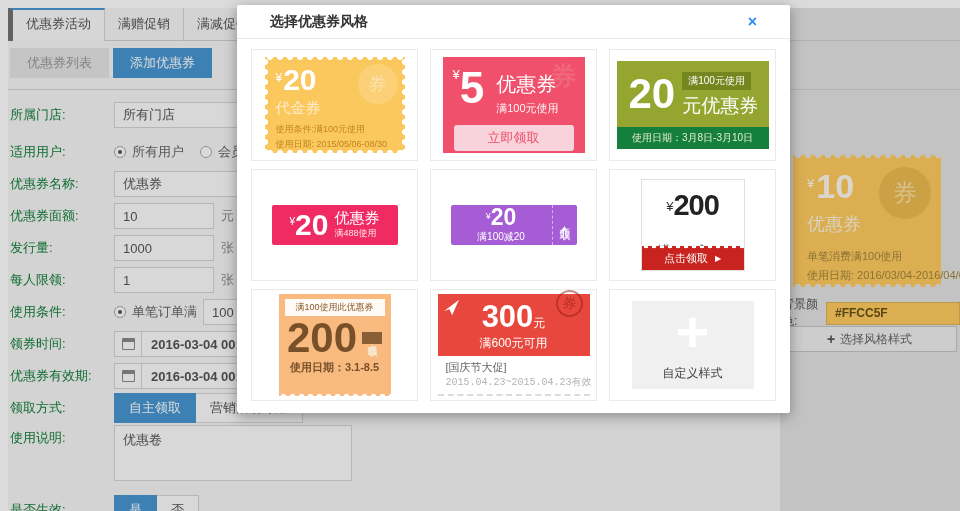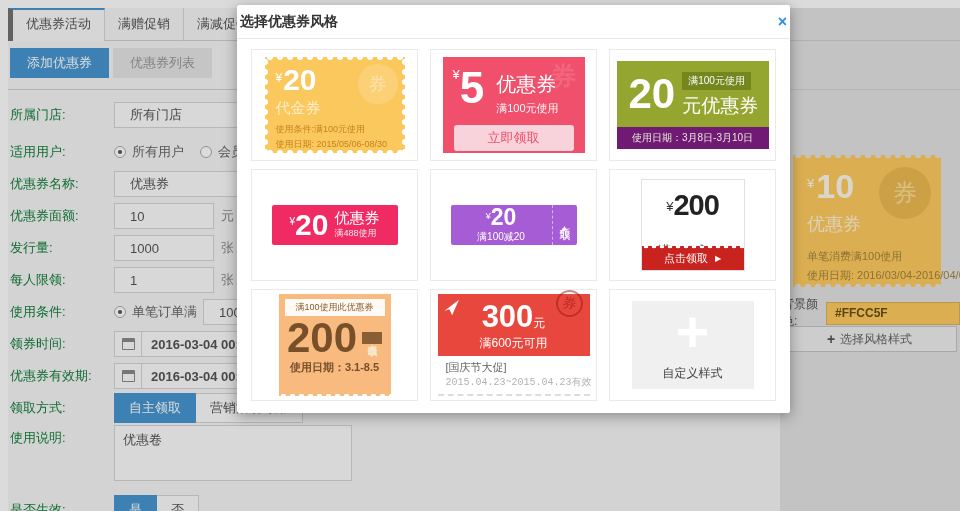--- a/index.html
+++ b/index.html
@@ -21,21 +21,21 @@
   .subtab { height:30px; line-height:30px; padding:0 17px; font-size:13px; cursor:pointer; }
   .subtab.off { background:#E6E6E6; color:#999; }
   .subtab.on  { background:#4696D2; color:#fff; }
 
   
   .form { position:absolute; left:2px; top:92px; width:372px; }
   .frow { display:flex; align-items:center; height:30px; margin-bottom:2px; font-size:13px; color:#666; }
   .frow.tall { height:58px; align-items:flex-start; }
   .frow.tall .flabel { line-height:26px; }
   .flabel { width:104px; flex:none; color:#15803d; }
-  .finput { height:26px; border:1px solid #D5D5D5; background:#FCFCFC; padding:0 15px;
+  .finput { height:26px; border:1px solid #D5D5D5; background:#FCFCFC; padding:0 8px;
             font-size:13px; color:#555; font-family:inherit; outline:none; }
   .w-full { width:238px; } .w-num { width:100px; } .w-cond { width:150px; }
   .unit { margin-left:7px; color:#888; }
   .req { color:#E04B3A; margin-left:4px; font-size:13px; }
   .hint { color:#C7ABAB; margin-left:6px; font-size:12px; white-space:nowrap; }
   .radio { width:12px; height:12px; border:1px solid #ACACAC; border-radius:50%; background:#FFF;
            margin-right:6px; position:relative; flex:none; cursor:pointer; }
   .radio.sel::after { content:""; position:absolute; inset:3px; background:#555; border-radius:50%; }
   .rlabel { margin-right:16px; color:#666; }
   .dategroup { display:flex; align-items:center; width:238px; height:26px; border:1px solid #D5D5D5; background:#FCFCFC; }
@@ -71,21 +71,21 @@
              font-weight:bold; padding:0 8px; font-size:12px; margin-left:5px; font-family:inherit; outline:none; }
   .stylebtn { position:absolute; left:2px; top:318px; width:175px; height:26px; border:1px solid #C5C5C5;
               background:#EFEFEF; color:#666; font-size:12px; display:flex; align-items:center;
               justify-content:center; gap:5px; cursor:pointer; }
   .stylebtn .plus { font-size:14px; font-weight:bold; color:#555; }
 
   
   .overlay { position:absolute; inset:0; background:rgba(0,0,0,0.14); z-index:10; }
   .modal { position:absolute; left:237px; top:5px; width:553px; height:408px; background:#fff; z-index:20;
            border-radius:2px; box-shadow:0 3px 14px rgba(0,0,0,0.35); }
-  .mhead { height:34px; border-bottom:1px solid #E8E8E8; display:flex; align-items:center; padding:0 3px; }
+  .mhead { height:34px; border-bottom:1px solid #E8E8E8; display:flex; align-items:center; padding:0 33px; }
   .mtitle { font-size:14px; font-weight:bold; color:#333; }
   .mclose { margin-left:auto; color:#2E8DED; font-size:16px; font-weight:bold; cursor:pointer; line-height:1; }
   .mgrid { display:grid; grid-template-columns:repeat(3,1fr); gap:8px 12px; padding:10px 14px 12px; }
   .cell { border:1px solid #EAEAEA; height:112px; display:flex; align-items:center; justify-content:center;
           position:relative; background:#fff; cursor:pointer; overflow:hidden; }
 
   
   .c1 { width:140px; height:96px; position:relative; padding:8px 11px; background-color:#FBC85E;
     background-image:
       radial-gradient(circle at 50% 50%, #fff 2.8px, rgba(0,0,0,0) 3.2px),
@@ -115,21 +115,21 @@
   .c2btn { margin:9px auto 0; width:120px; height:26px; line-height:26px; text-align:center;
            background:#F9D3DB; color:#EF4E68; font-size:13px; border-radius:3px; }
   .c2wm { position:absolute; right:8px; top:2px; font-size:26px; color:rgba(255,255,255,0.12); font-weight:bold; }
 
   
   .c3 { width:152px; }
   .c3main { height:66px; background:#94A62F; display:flex; align-items:center; }
   .c3num { font-size:42px; font-weight:bold; color:#fff; margin:0 7px 0 12px; line-height:1; }
   .c3badge { display:inline-block; background:#74861E; color:#fff; font-size:10px; padding:2px 6px; }
   .c3suffix { font-size:19px; color:#fff; margin-top:3px; }
-  .c3bar { height:22px; background:#701a75; color:#E8EBD5; font-size:10px; line-height:22px; text-align:center; white-space:nowrap; }
+  .c3bar { height:22px; background:#15803d; color:#E8EBD5; font-size:10px; line-height:22px; text-align:center; white-space:nowrap; }
 
   
   .c4 { width:126px; height:40px; background:#F02B63; border-radius:2px; display:flex;
         align-items:center; justify-content:center; color:#fff; }
   .c4cur { font-size:10px; vertical-align:10px; }
   .c4num { font-size:30px; font-weight:bold; line-height:1; }
   .c4col { margin-left:6px; }
   .c4title { font-size:15px; line-height:1.1; }
   .c4sub { font-size:9px; color:rgba(255,255,255,0.88); }
 
@@ -196,22 +196,22 @@
     <div class="right-zone"></div>
 
     <div class="tabs-bar">
       <div class="tab active"><span>优惠券活动</span></div>
       <div class="tab"><span>满赠促销</span></div>
       <div class="tab"><span>满减促销</span></div>
       <div class="tab"><span>搭配促销</span></div>
     </div>
 
     <div class="subtabs">
+      <div class="subtab off">优惠券列表</div>
       <div class="subtab on">添加优惠券</div>
-      <div class="subtab off">优惠券列表</div>
     </div>
     <div class="divider2"></div>
 
     <div class="form">
       <div class="frow">
         <span class="flabel">所属门店:</span>
         <input class="finput w-full" value="所有门店" style="">
       </div>
       <div class="frow" style="margin-top:7px;">
         <span class="flabel">适用用户:</span>

